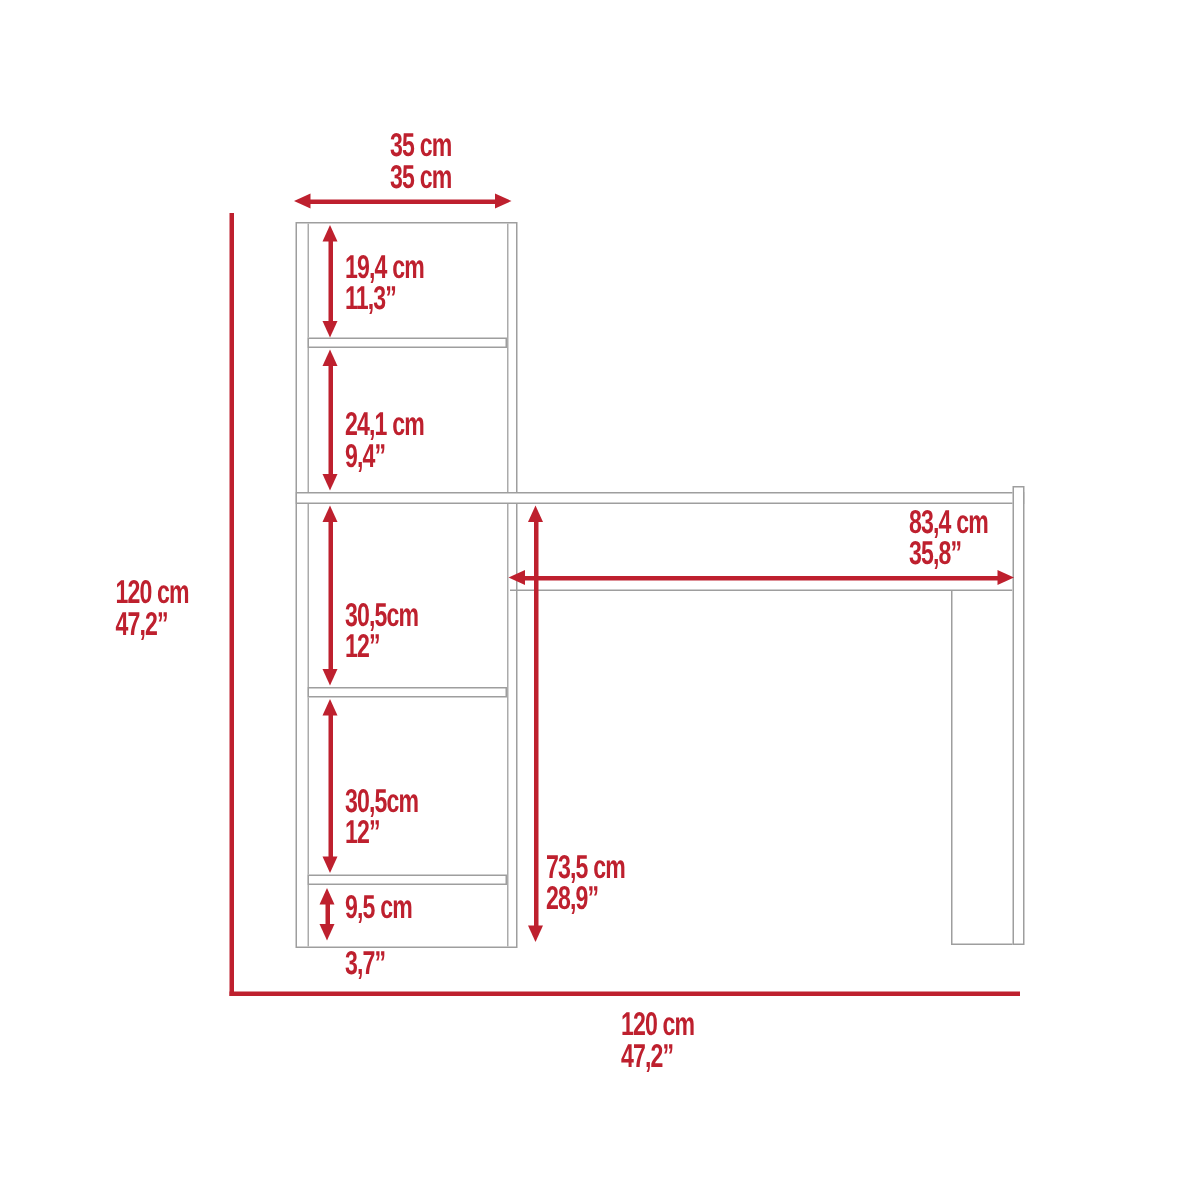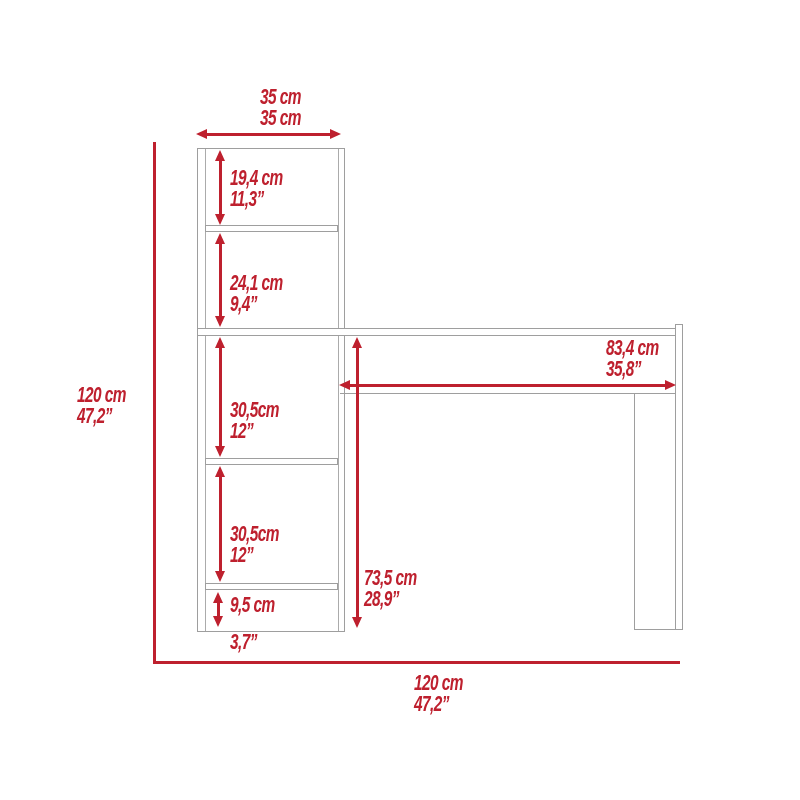--- a/index.html
+++ b/index.html
@@ -1,19 +1,18 @@
 <!DOCTYPE html>
 <html><head>
 <meta charset="utf-8">
 <style>
   html,body{margin:0;padding:0;background:#fff;}
   #stage{
     position:relative;width:724px;height:800px;background:#ffffff;overflow:hidden;
     font-family:"Liberation Sans",sans-serif;
-    font-style:italic;
   }
   
   .gbox{position:absolute;box-sizing:border-box;border:1.6px solid #9e9e9e;background:#ffffff;}
   .glh{position:absolute;height:0;border-top:1.5px solid #9e9e9e;}
   .glv{position:absolute;width:0;border-left:1.3px solid #ababab;}
   
   .rh{position:absolute;height:3px;background:#be202e;}
   .rv{position:absolute;width:3px;background:#be202e;}
   .arr{position:absolute;width:0;height:0;}
   .arr.up{border-left:5px solid transparent;border-right:5px solid transparent;border-bottom:11px solid #be202e;}

